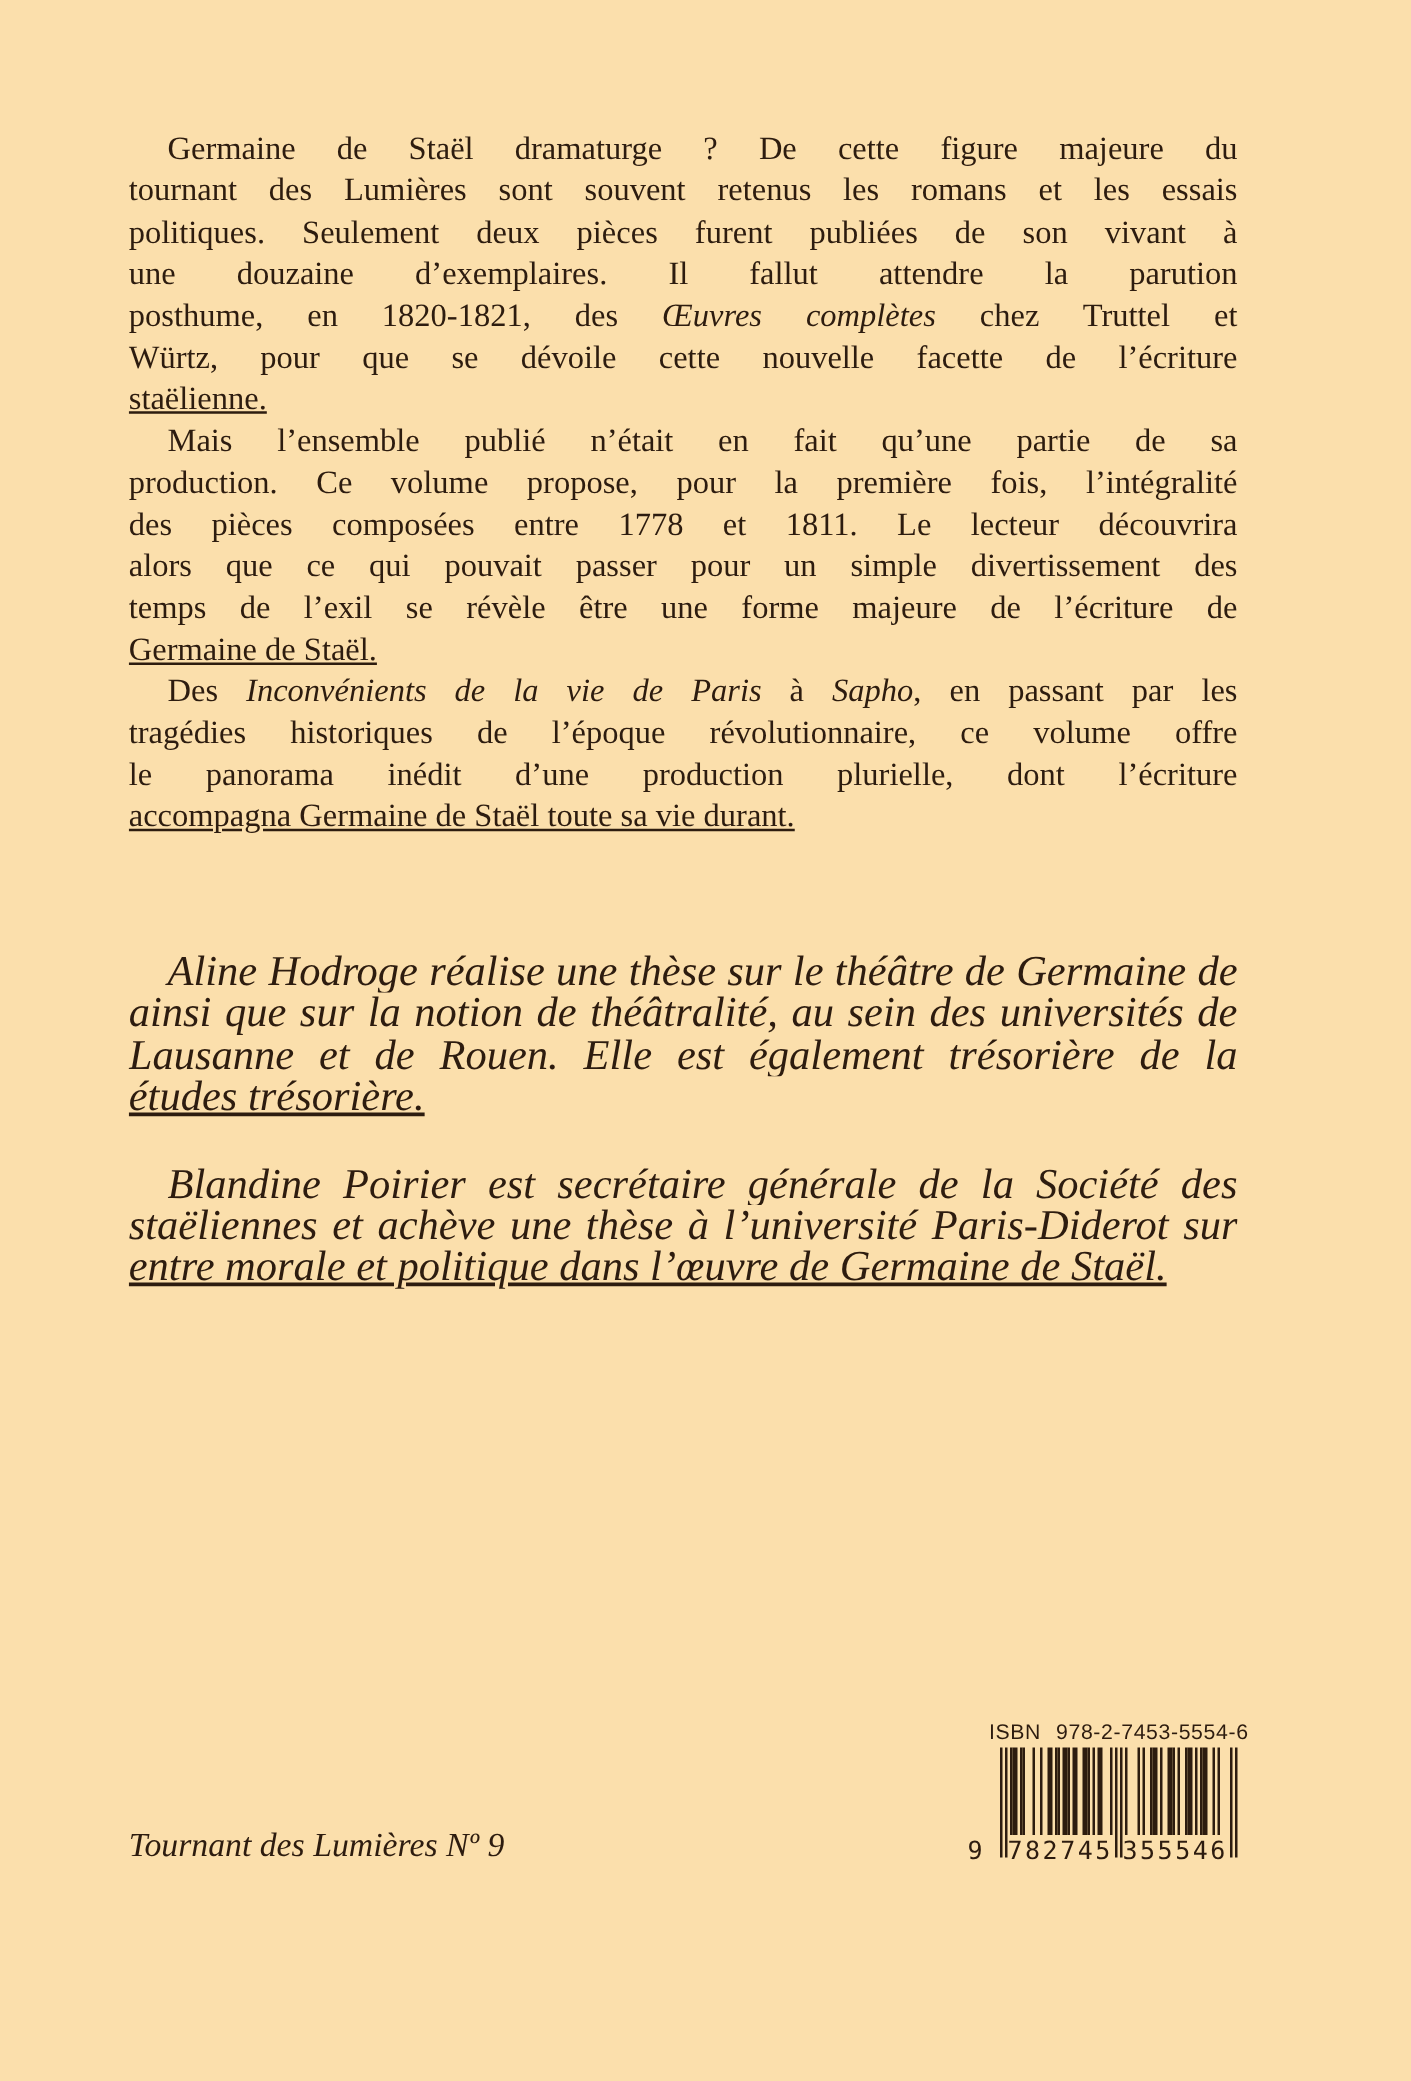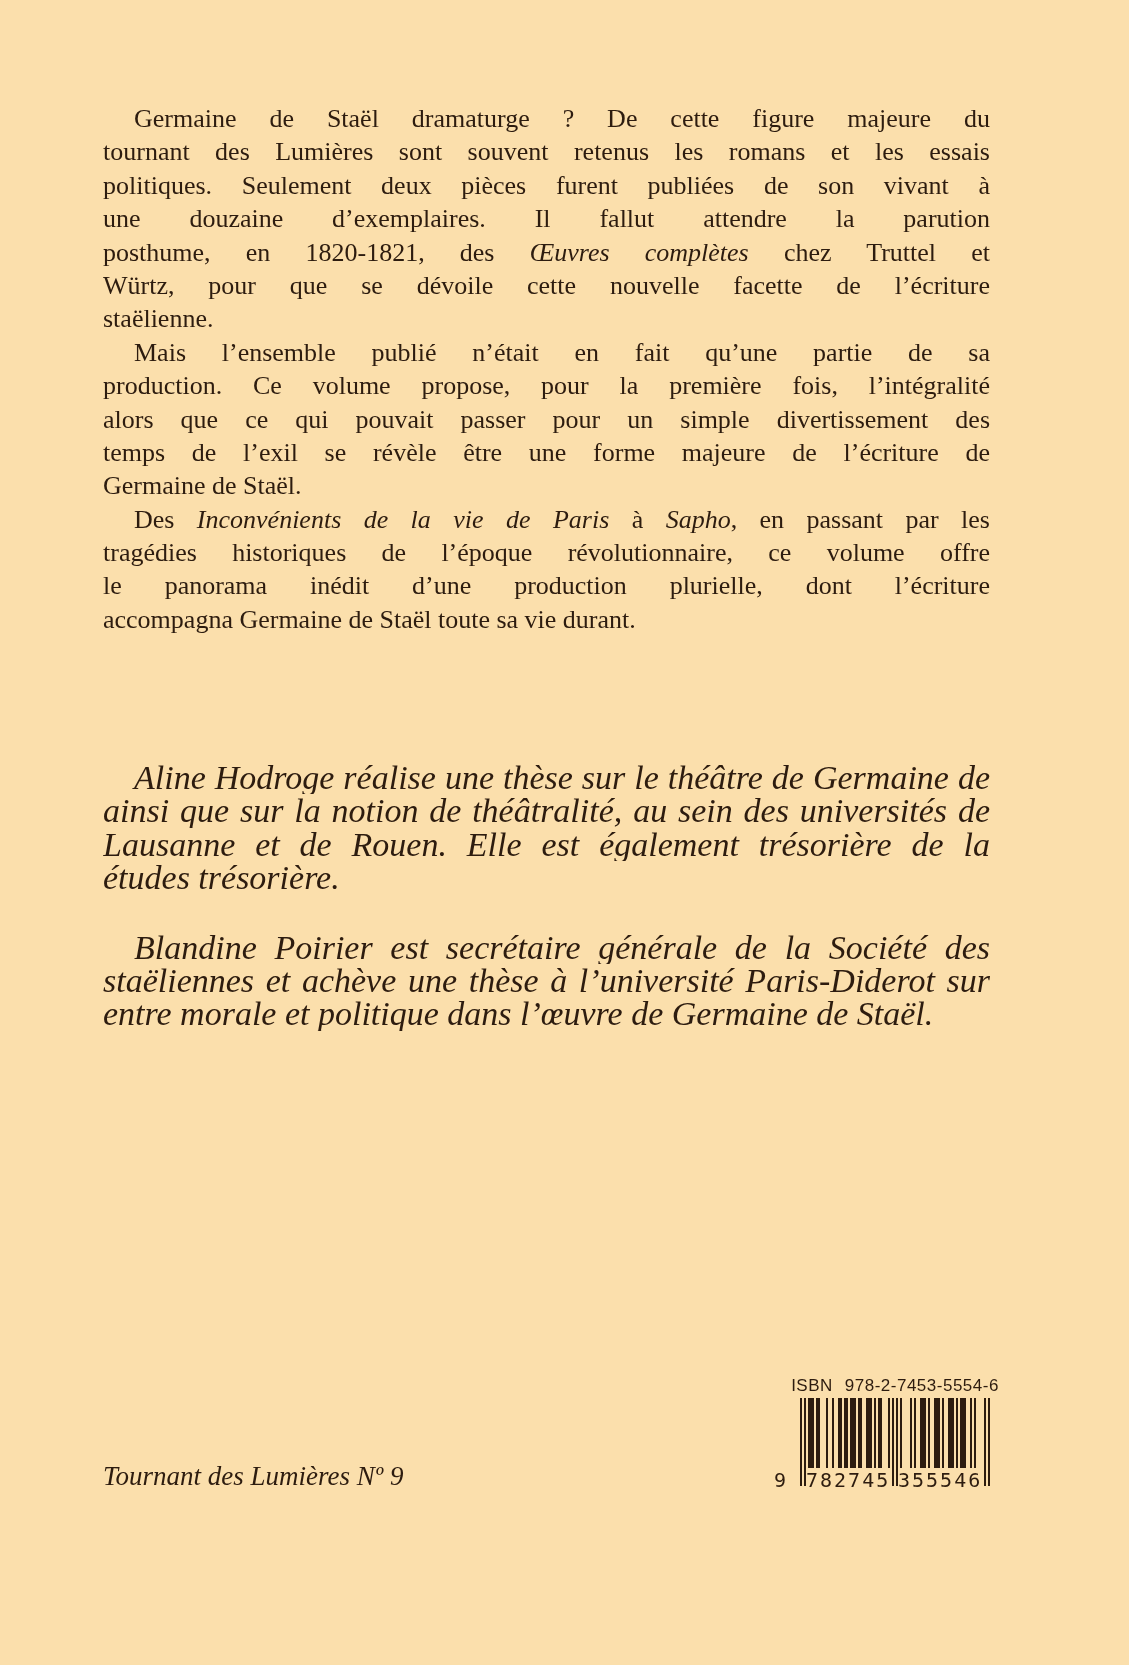--- a/index.html
+++ b/index.html
@@ -11,21 +11,21 @@
   }
   #main-text {
     position:absolute; left:103px; top:102px; width:887px;
     font-size:26px; line-height:33.4px;
   }
   .para { margin:0; }
   .line {
     text-align:justify; text-align-last:justify;
     height:33.4px; overflow:hidden; white-space:normal;
   }
-  .line.last { text-align:center; text-align-last:left; }
+  .line.last { text-align:center; text-align-last:left;text-decoration:underline; }
   .line.first { text-indent:31px; }
   .it { font-style:italic; }
   #bio-text {
     position:absolute; left:103px; top:761px; width:887px;
     font-size:34px; line-height:33.4px; font-style:italic;
   }
   #bio-text .bio + .bio { margin-top:36px; }
   #series {
     position:absolute; left:103px; top:1461px;
     font-style:italic; font-size:27px;
@@ -59,20 +59,21 @@
         <div class="line"><span>tournant des Lumières sont souvent retenus les romans et les essais</span></div>
         <div class="line"><span>politiques. Seulement deux pièces furent publiées de son vivant à</span></div>
         <div class="line"><span>une douzaine d’exemplaires. Il fallut attendre la parution</span></div>
         <div class="line"><span>posthume, en 1820-1821, des </span><span class="it">Œuvres complètes</span><span> chez Truttel et</span></div>
         <div class="line"><span>Würtz, pour que se dévoile cette nouvelle facette de l’écriture</span></div>
         <div class="line last"><span>staëlienne.</span></div>
       </div>
       <div class="para">
         <div class="line first"><span>Mais l’ensemble publié n’était en fait qu’une partie de sa</span></div>
         <div class="line"><span>production. Ce volume propose, pour la première fois, l’intégralité</span></div>
+        <div class="line"><span>des pièces composées entre 1778 et 1811. Le lecteur découvrira</span></div>
         <div class="line"><span>alors que ce qui pouvait passer pour un simple divertissement des</span></div>
         <div class="line"><span>temps de l’exil se révèle être une forme majeure de l’écriture de</span></div>
         <div class="line last"><span>Germaine de Staël.</span></div>
       </div>
       <div class="para">
         <div class="line first"><span>Des </span><span class="it">Inconvénients de la vie de Paris</span><span> à </span><span class="it">Sapho</span><span>, en passant par les</span></div>
         <div class="line"><span>tragédies historiques de l’époque révolutionnaire, ce volume offre</span></div>
         <div class="line"><span>le panorama inédit d’une production plurielle, dont l’écriture</span></div>
         <div class="line last"><span>accompagna Germaine de Staël toute sa vie durant.</span></div>
       </div>

